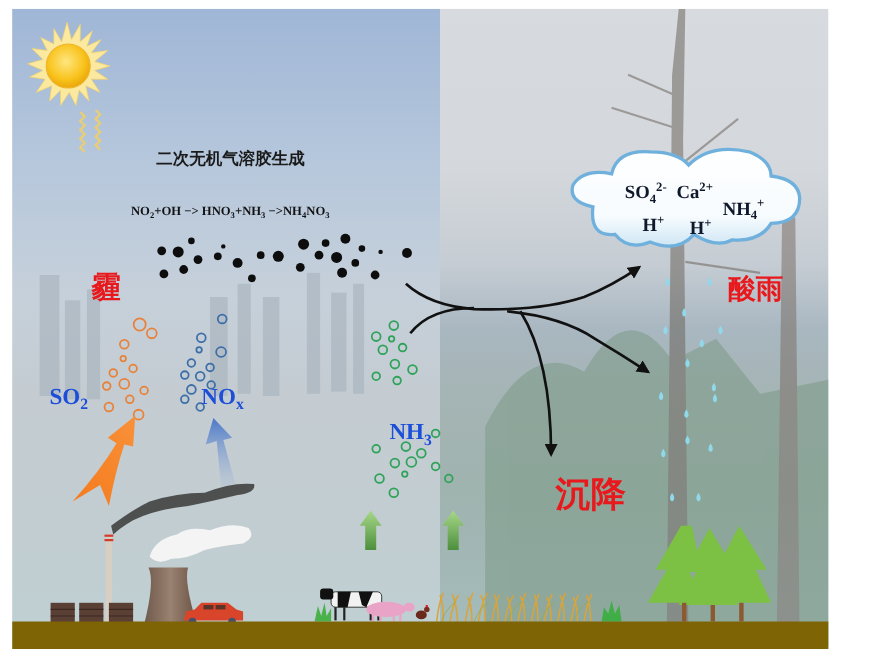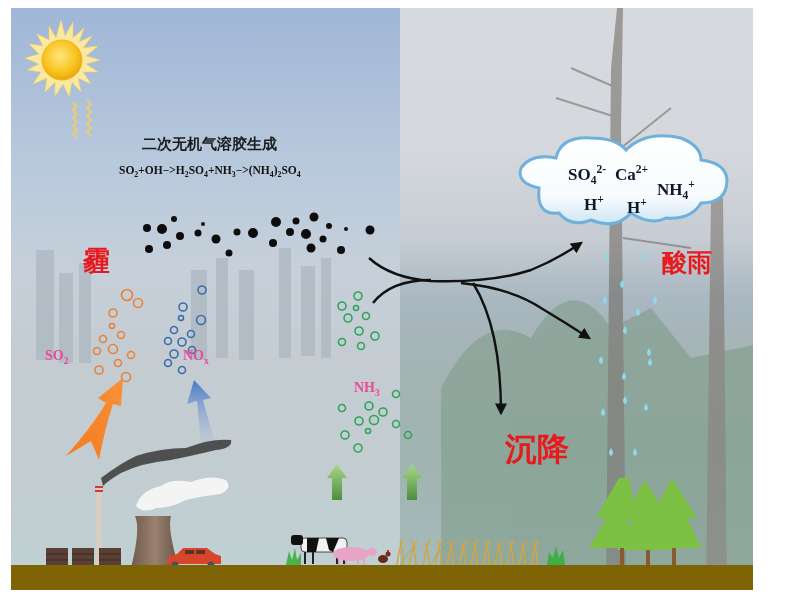--- a/index.html
+++ b/index.html
@@ -6,21 +6,21 @@
   body { width:798px; height:599px; position:relative; overflow:hidden; font-family:"DejaVu Serif", serif; }
   #stage { position:absolute; left:11px; top:8px; width:742px; height:582px; overflow:hidden; }
   #bg-left { position:absolute; left:0; top:0; width:389px; height:582px;
     background:linear-gradient(180deg,#9fb6d6 0%,#b7c8dc 25%,#c6d0da 45%,#c4ccd2 60%,#c2cdd1 80%,#bed0d3 100%); }
   #bg-right { position:absolute; left:389px; top:0; width:388px; height:582px;
     background:linear-gradient(180deg,#d7dbe0 0%,#d4d8dc 25%,#c5ccd3 40%,#a9b7c1 50%,#a5b4b4 60%,#9fb3af 75%,#a6bdbd 100%); }
   svg { position:absolute; left:0; top:0; }
   .txt { position:absolute; white-space:nowrap; color:#111; }
   .title { font-family:"DejaVu Sans", sans-serif; font-size:15px; font-weight:bold; color:#1a1a1a; }
   .eq { font-family:"Liberation Serif", serif; font-size:11.5px; font-weight:bold; color:#111; }
-  .label { font-family:"Liberation Serif", serif; font-size:14px; font-weight:bold; color:#ec4899; }
+  .label { font-family:"Liberation Serif", serif; font-size:21px; font-weight:bold; color:#1d4ed8; }
   .ion { font-family:"Liberation Serif", serif; font-size:17px; font-weight:bold; color:#0f172a; }
   .red { font-family:"DejaVu Sans", sans-serif; font-weight:bold; color:#e8191c; }
   sub, sup { font-size:68%; line-height:0; }
 </style>
 </head>
 <body>
 
 <div id="stage">
   <div id="bg-left"></div>
   <div id="bg-right"></div>
@@ -278,22 +278,22 @@
           <rect x="635" y="542" width="4" height="15"></rect>
           <rect x="661" y="540" width="4" height="17"></rect>
       </g>
     </g>
 
     <rect x="0" y="557" width="777" height="25" fill="#7f6405"></rect>
   </svg>
 
   <div class="txt title" style="left:131px; top:127px;">二次无机气溶胶生成</div>
 
-  <div class="txt eq" style="left:108px; top:156px;">
-    <span>SO</span><sub>2</sub><span>+OH−&gt;H</span><sub>2</sub><span>SO</span><sub>4</sub><span>+NH</span><sub>3</sub><span>−&gt;(NH</span><sub>4</sub><span>)</span><sub>2</sub><span>SO</span><sub>4</sub>
+  <div class="txt eq" style="left:108px; top:178px;">
+    <span>NO</span><sub>2</sub><span>+OH −&gt; HNO</span><sub>3</sub><span>+NH</span><sub>3</sub><span> −&gt;NH</span><sub>4</sub><span>NO</span><sub>3</sub>
   </div>
 
   <div class="txt red" style="left:72px; top:235px; font-size:27px;">霾</div>
   <div class="txt red" style="left:651px; top:238px; font-size:25px;text-align:right;">酸雨</div>
   <div class="txt red" style="left:494px; top:420px; font-size:32px;">沉降</div>
 
   <div class="txt label" style="left:34px; top:340px;"><span>SO</span><sub>2</sub></div>
   <div class="txt label" style="left:172px; top:340px;"><span>NO</span><sub>x</sub></div>
   <div class="txt label" style="left:343px; top:340px;margin-top:32px;"><span>NH</span><sub>3</sub></div>
 

